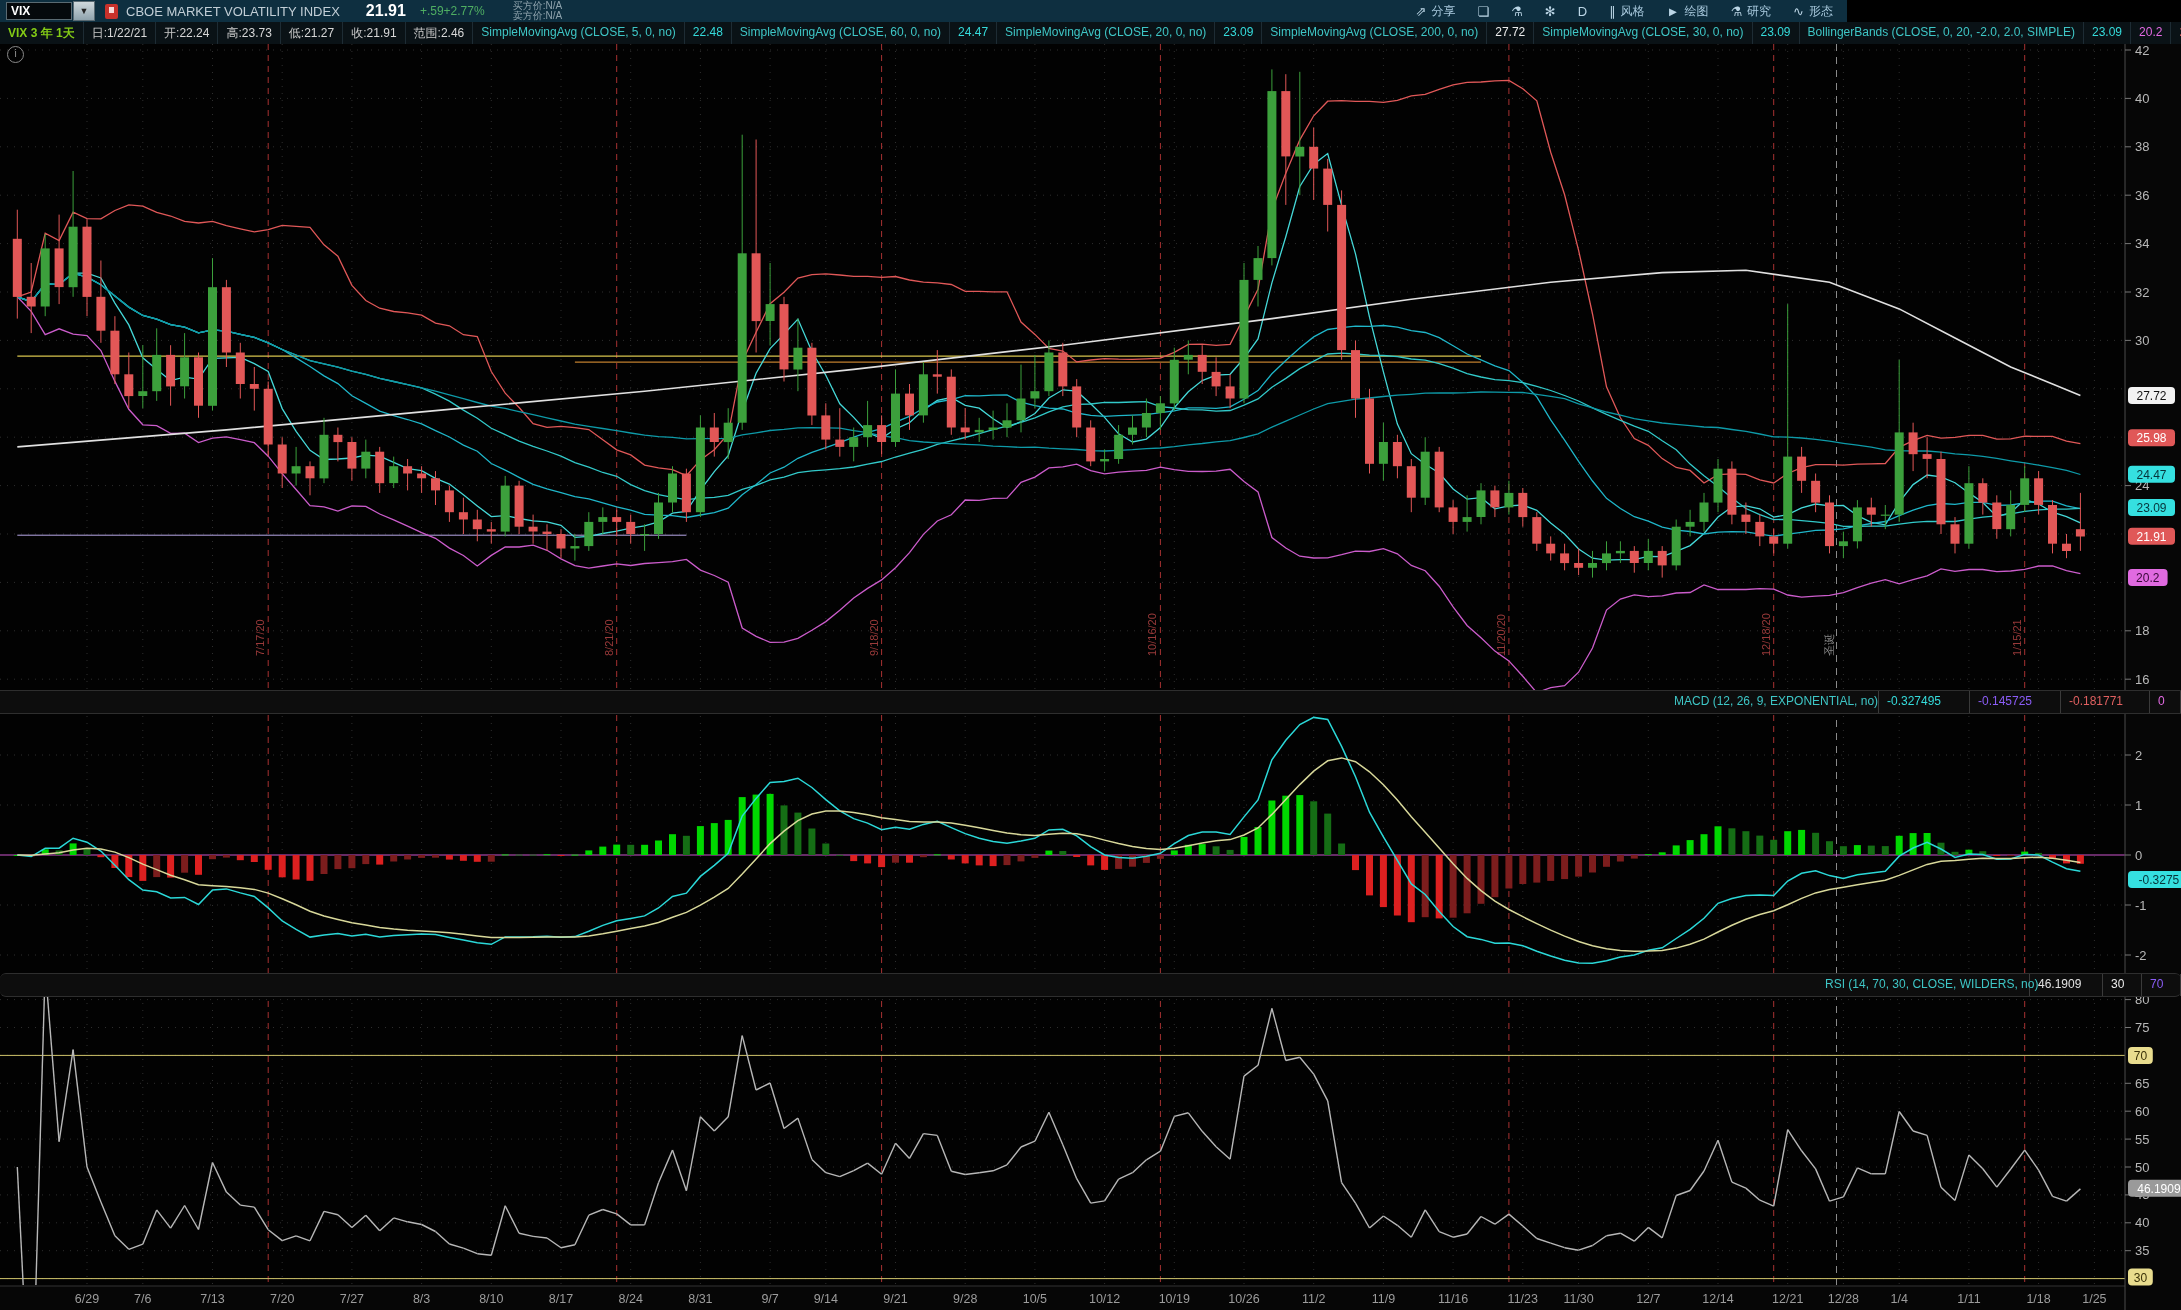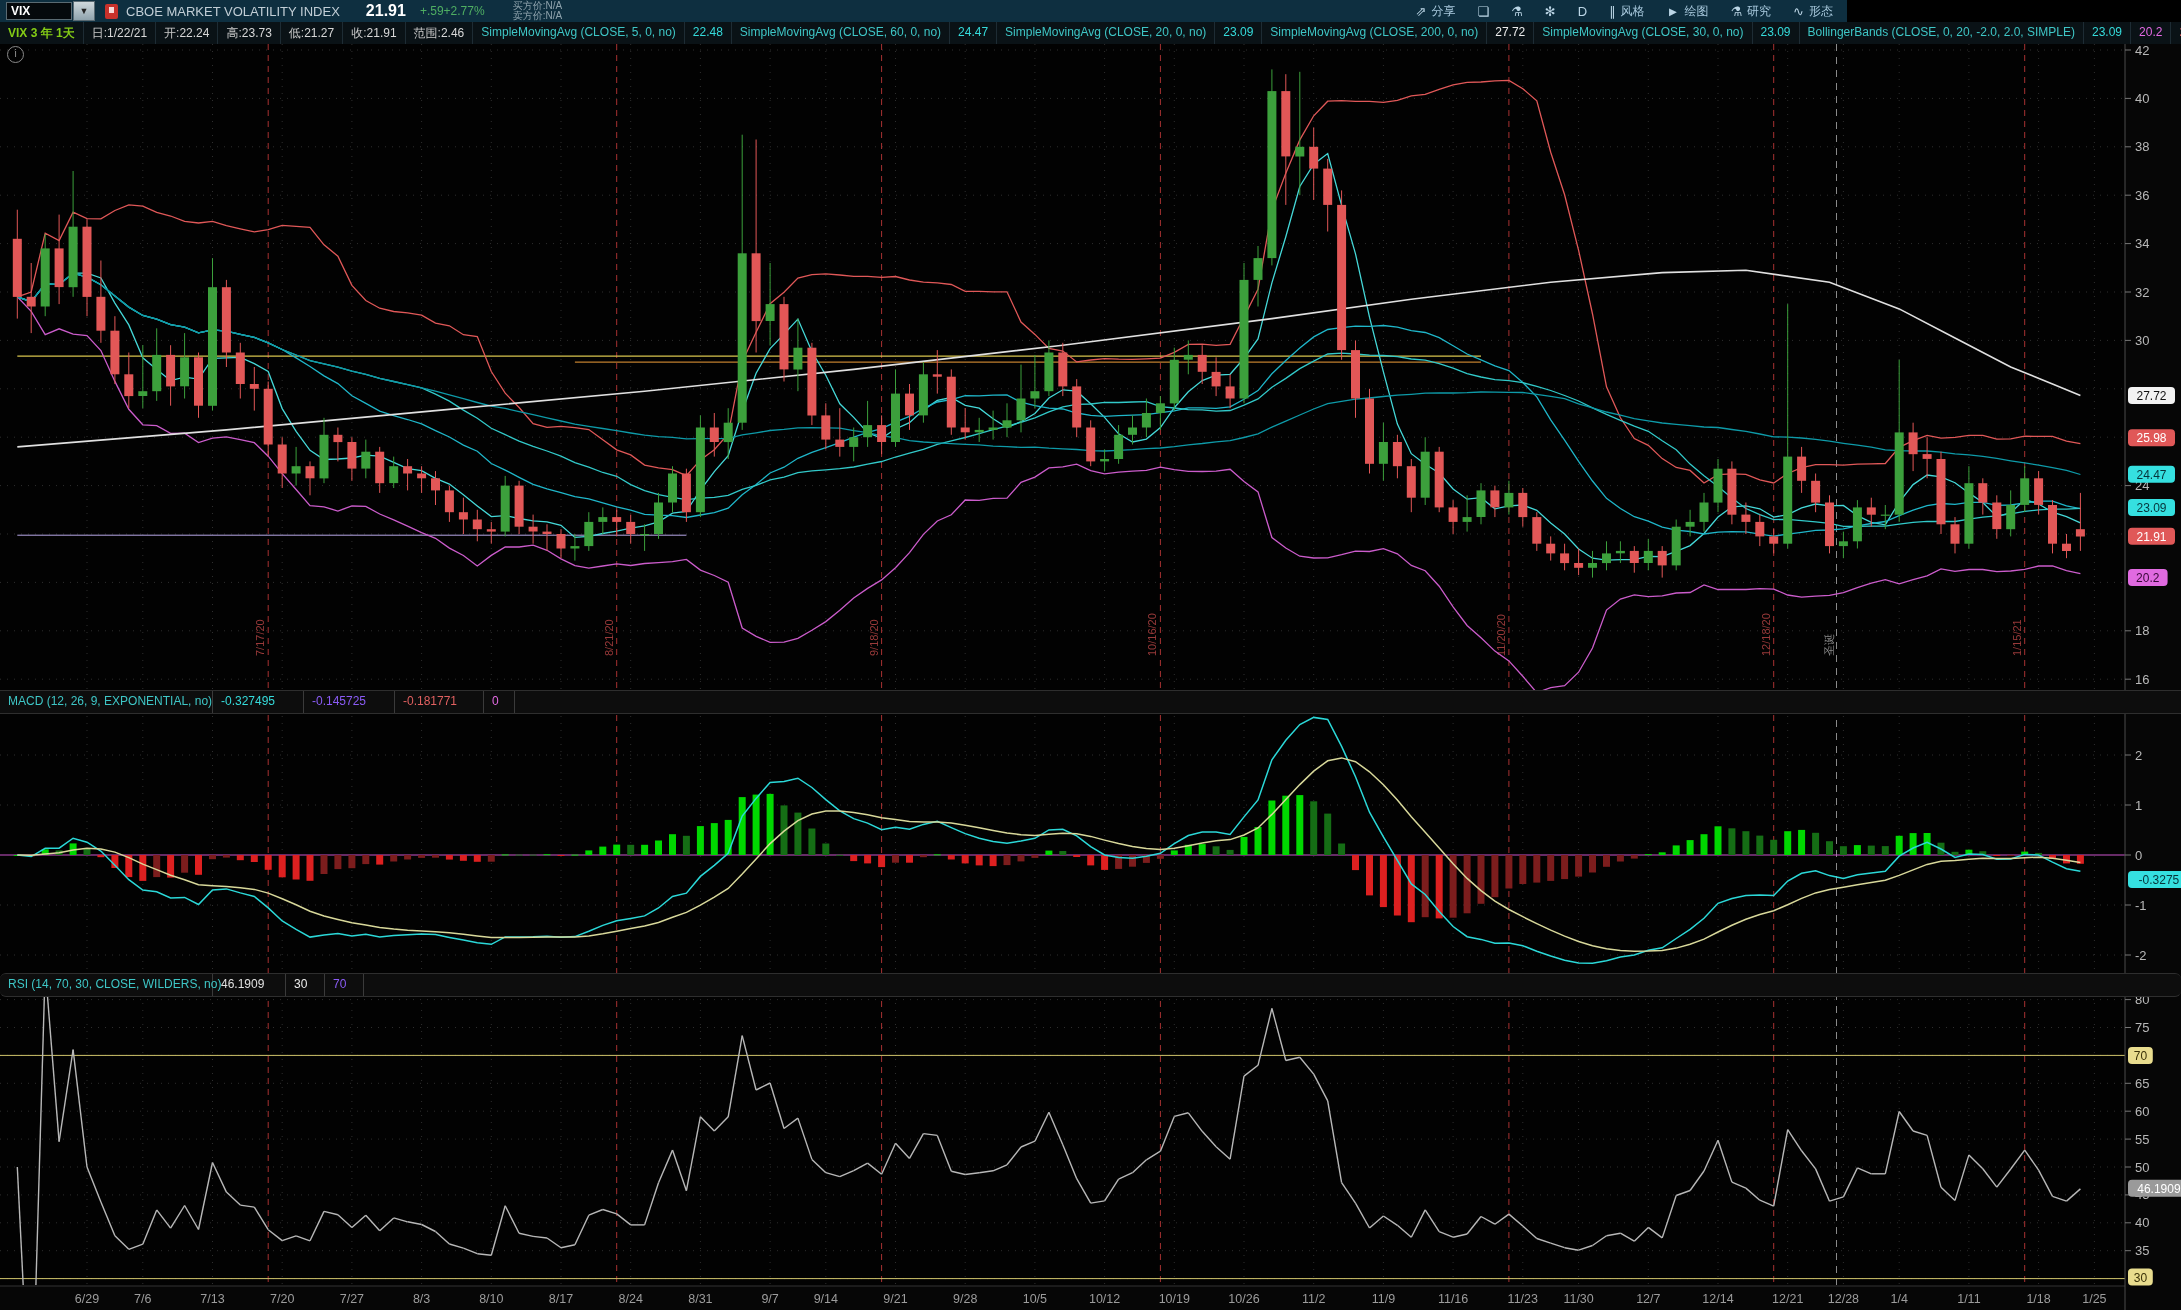--- a/index.html
+++ b/index.html
@@ -25,21 +25,21 @@
   .row2{position:absolute;left:0;top:22px;width:2181px;height:22px;background:#0a1216;display:flex;
         align-items:stretch;font-size:12px;color:#d8d8d8;border-bottom:1px solid #262626;}
   .cell{padding:3px 8px 0 8px;border-right:1px solid #1e2c34;white-space:nowrap;}
   .cell.title{font-weight:bold;color:#84cc16;}
   .lbl{color:#c9c9c9;}
   .studylbl{color:#3ec6c6;}
   .v-cyan{color:#35dbdb;} .v-white{color:#ececec;} .v-mag{color:#e46ae4;} .v-red{color:#e06060;}
   .v-yel{color:#8b5cf6;} .v-zero{color:#e46ae4;} .v-gray{color:#e0e0e0;}
   
   .strip{position:absolute;left:0;width:2181px;height:22px;background:#0d0d0d;display:flex;
-         font-size:12px;border-top:1px solid #2e2e2e;border-bottom:1px solid #2e2e2e;z-index:3;}
+         font-size:12px;border-top:1px solid #2e2e2e;border-bottom:1px solid #2e2e2e;z-index:3;justify-content:flex-end;}
   .strip .cell{border-right:1px solid #3a3a3a;padding-top:3px;}
   
   .infoicon{position:absolute;left:7px;top:46px;width:15px;height:15px;border:1px solid #8a8a8a;
             border-radius:50%;color:#9a9a9a;font-size:10px;text-align:center;line-height:14px;z-index:4;}
   svg text{font-family:"Liberation Sans","DejaVu Sans",sans-serif;}
 </style>
 </head>
 <body>
 
 <div id="app">

